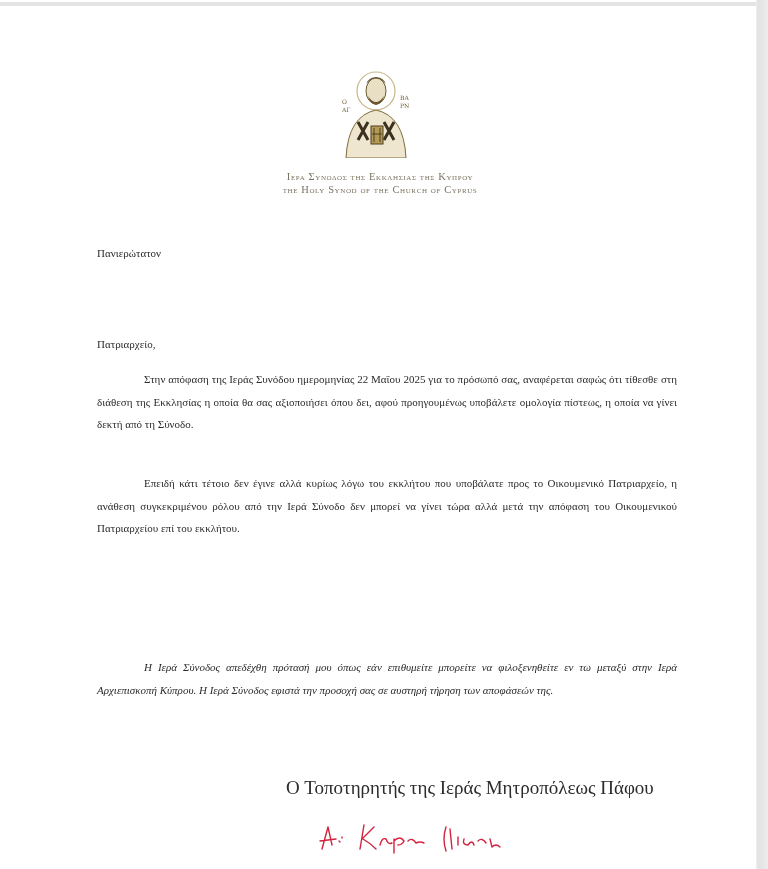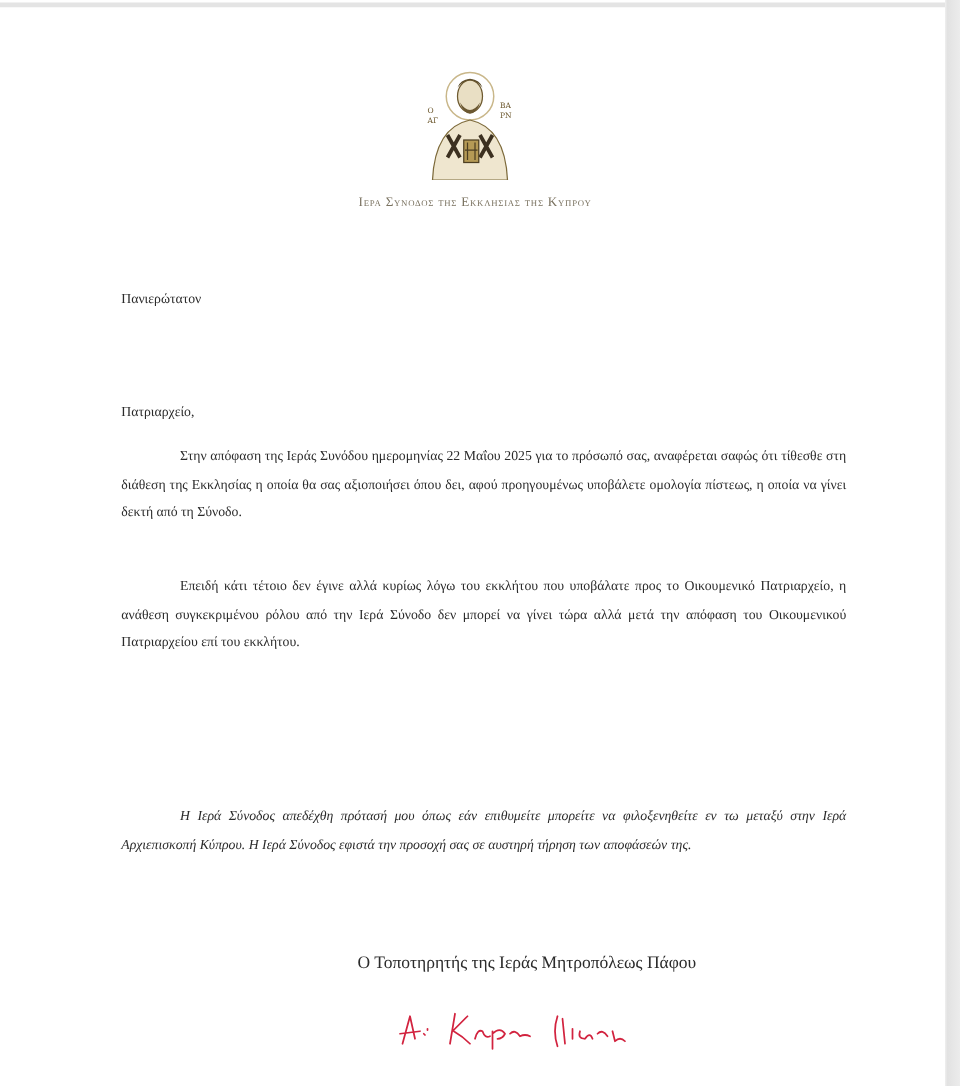--- a/index.html
+++ b/index.html
@@ -12,42 +12,42 @@
   }
   .top-strip {
     position: absolute; left: 0; top: 2px; width: 758px; height: 4px;
     background: #e4e4e4;
   }
   .right-strip {
     position: absolute; left: 756px; top: 0; width: 12px; height: 869px;
     background: linear-gradient(to right, #efefef 0px, #e2e2e2 2px, #ececec 12px);
   }
   .page {
-    position: absolute; left: 0; top: 6px; width: 756px; height: 836px;
+    position: absolute; left: 0; top: 20px; width: 756px; height: 836px;
     background: #ffffff;
   }
   .emblem {
     position: absolute; left: 338px; top: 44px; width: 76px; height: 94px;
   }
   .org-name {
     position: absolute; left: 200px; top: 150px; width: 360px;
     text-align: center; color: #7a7260;
     font-size: 10.5px; letter-spacing: 0.6px; line-height: 13px;
   }
   .org-name div { font-variant: small-caps; }
   .text {
     position: absolute; left: 97px; width: 580px;
     font-size: 11px; line-height: 22.5px; color: #2b2b2b;
   }
   .para {
     text-align: justify; text-indent: 47px; text-align-last: left;
   }
   .signoff {
     position: absolute; left: 286px; top: 757px;
-    font-size: 14px; color: #2b2b2b;
+    font-size: 19px; color: #2b2b2b;
   }
   .signature {
     position: absolute; left: 312px; top: 795px; width: 220px; height: 50px;
   }
 </style>
 </head>
 <body>
 
 <div class="top-strip"></div>
 <div class="right-strip"></div>
@@ -65,20 +65,21 @@
     <rect x="33" y="62" width="12" height="18" fill="#b59a55" stroke="#4d3f22" stroke-width="1"></rect>
     <path d="M36 64 V78 M42 64 V78 M34 70 H44" stroke="#4d3f22" stroke-width="1"></path>
     <text x="4" y="40" font-size="6" fill="#6e5a30" font-family="DejaVu Serif, serif">Ο</text>
     <text x="4" y="48" font-size="6" fill="#6e5a30" font-family="DejaVu Serif, serif">ΑΓ</text>
     <text x="62" y="36" font-size="6" fill="#6e5a30" font-family="DejaVu Serif, serif">ΒΑ</text>
     <text x="62" y="44" font-size="6" fill="#6e5a30" font-family="DejaVu Serif, serif">ΡΝ</text>
   </svg>
 
   <div class="org-name">
     <div>Ιερα Συνοδος της Εκκλησιας της Κυπρου</div>
+    <div>the Holy Synod of the Church of Cyprus</div>
   </div>
 
   <div class="text" style="top:222px;">Πανιερώτατον</div>
 
   <div class="text" style="top:313px;">Πατριαρχείο,</div>
 
   <div class="text para" style="top:348px;">Στην απόφαση της Ιεράς Συνόδου ημερομηνίας 22 Μαΐου 2025 για το πρόσωπό σας, αναφέρεται σαφώς ότι τίθεσθε στη διάθεση της Εκκλησίας η οποία θα σας αξιοποιήσει όπου δει, αφού προηγουμένως υποβάλετε ομολογία πίστεως, η οποία να γίνει δεκτή από τη Σύνοδο.</div>
   <div class="text para" style="top:452px;">Επειδή κάτι τέτοιο δεν έγινε αλλά κυρίως λόγω του εκκλήτου που υποβάλατε προς το Οικουμενικό Πατριαρχείο, η ανάθεση συγκεκριμένου ρόλου από την Ιερά Σύνοδο δεν μπορεί να γίνει τώρα αλλά μετά την απόφαση του Οικουμενικού Πατριαρχείου επί του εκκλήτου.</div>
   <div class="text para" style="top:636px;font-style:italic;">Η Ιερά Σύνοδος απεδέχθη πρότασή μου όπως εάν επιθυμείτε μπορείτε να φιλοξενηθείτε εν τω μεταξύ στην Ιερά Αρχιεπισκοπή Κύπρου. Η Ιερά Σύνοδος εφιστά την προσοχή σας σε αυστηρή τήρηση των αποφάσεών της.</div>
 

